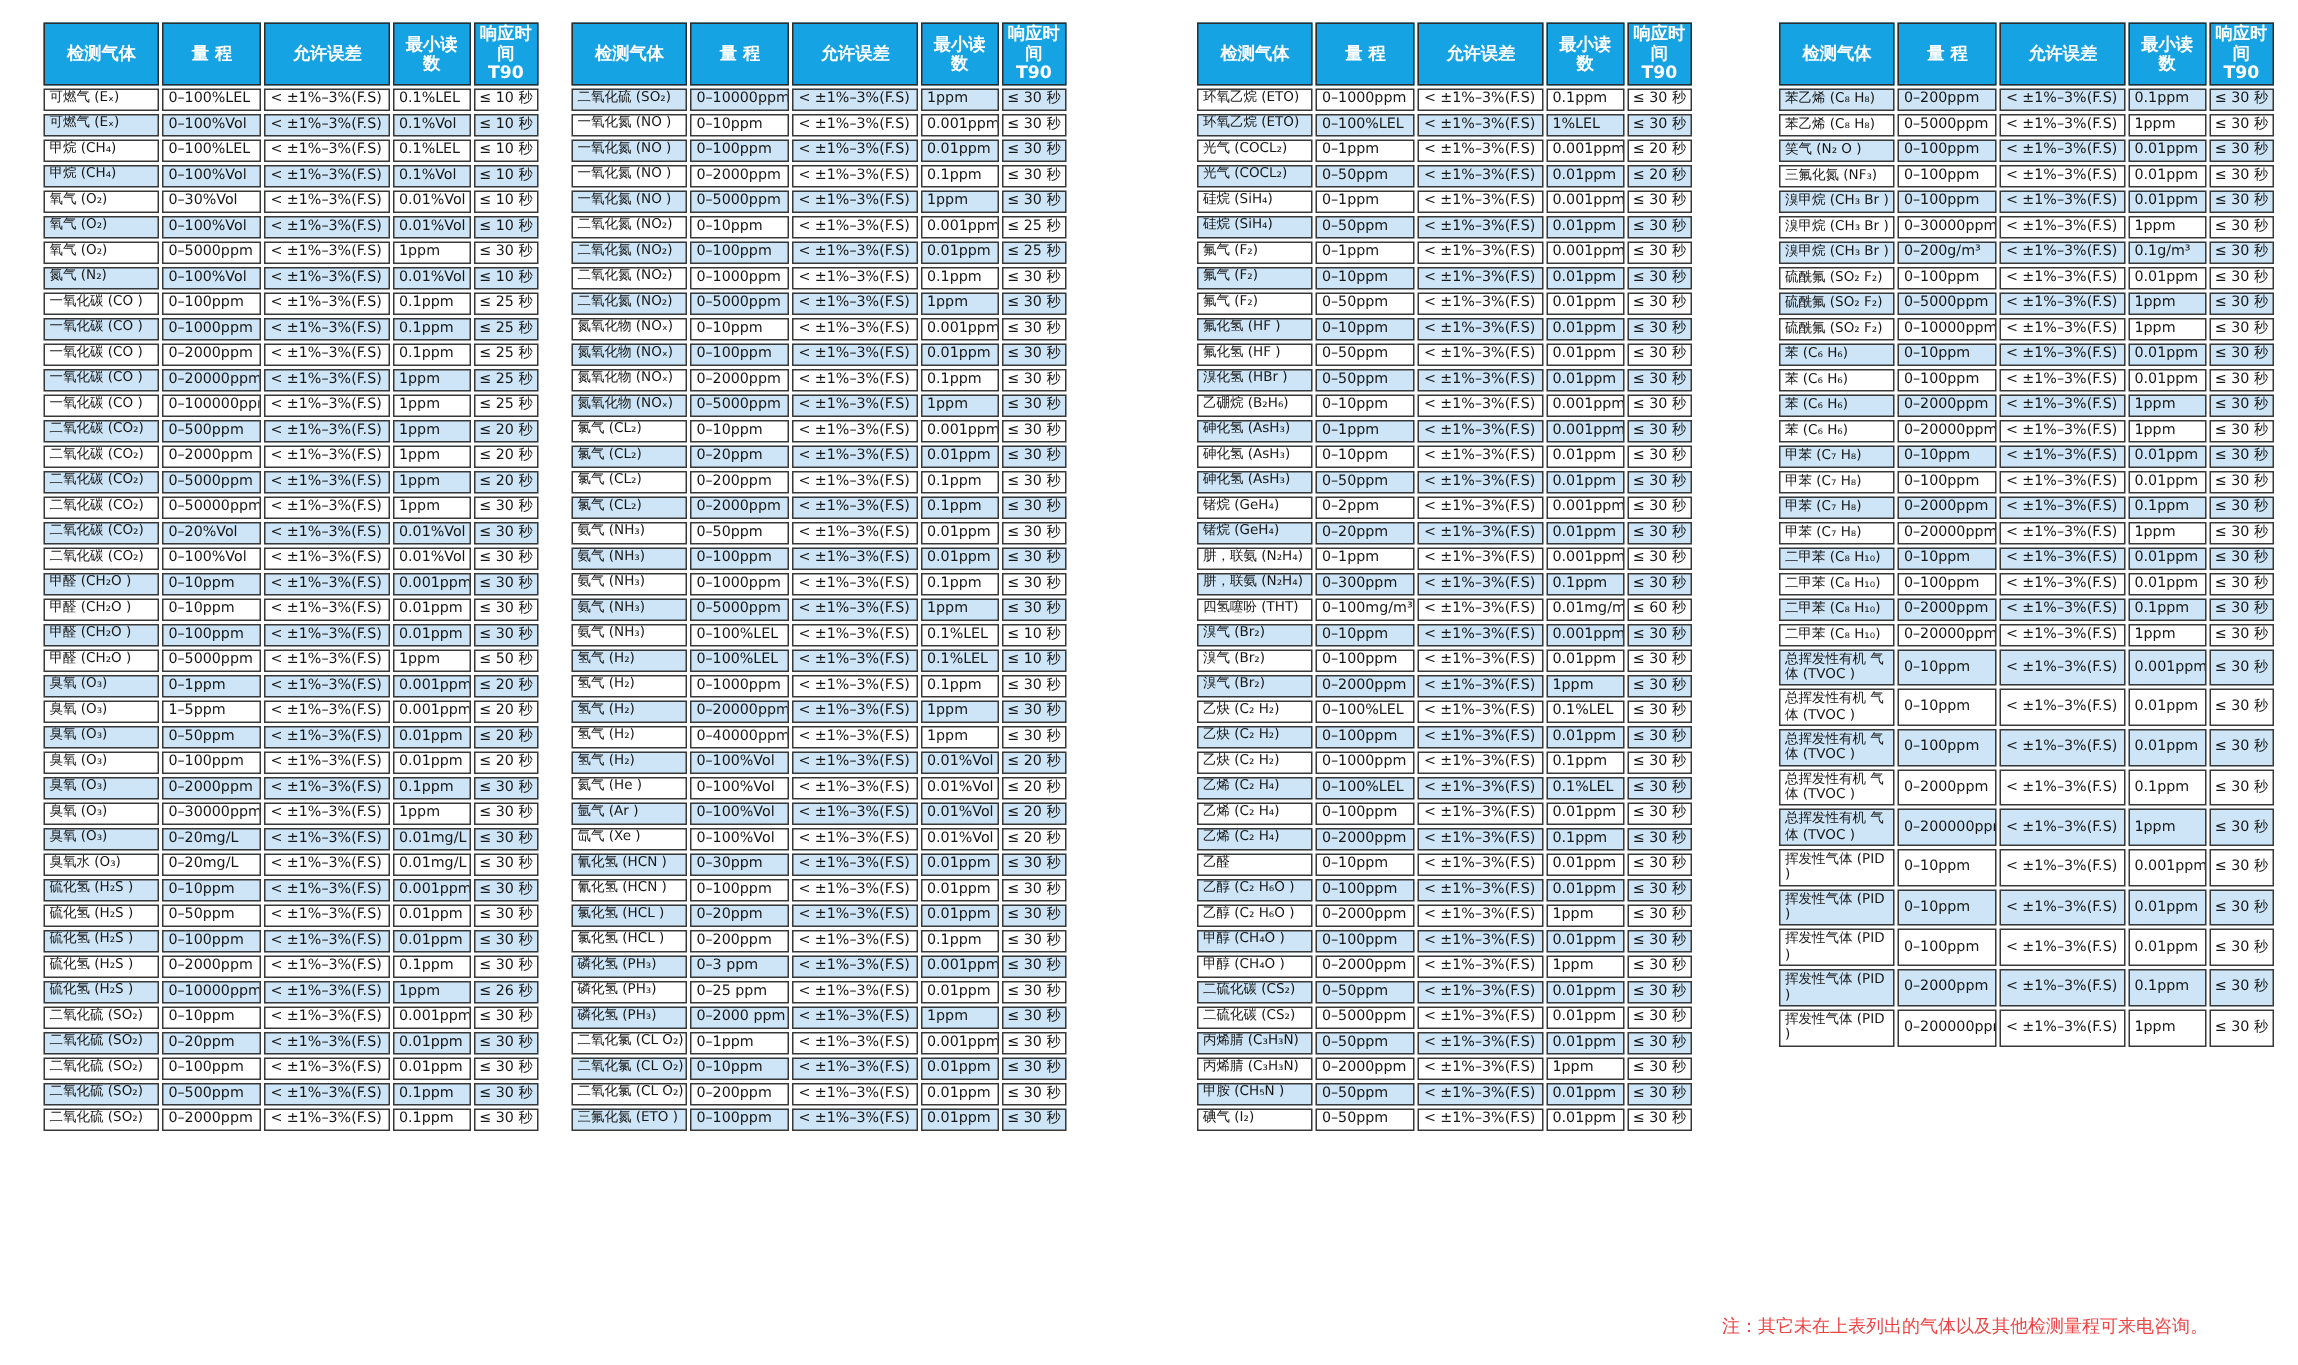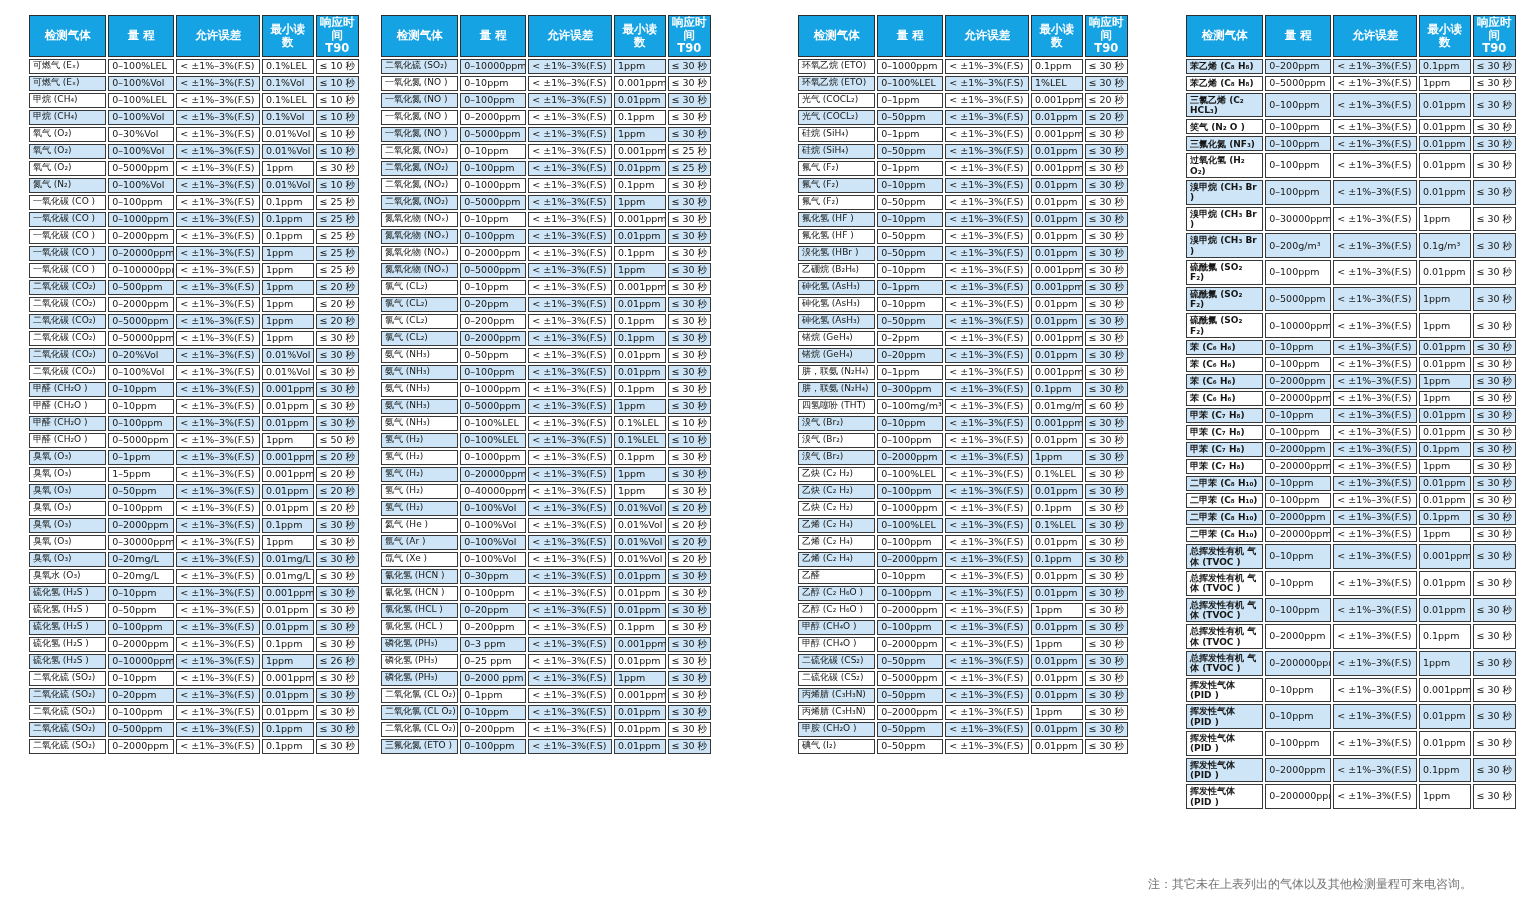--- a/index.html
+++ b/index.html
@@ -26,23 +26,23 @@
   table.spec td{
     border:1px solid #383838;font-size:9.5px;height:15px;line-height:1.1;
     padding:0 3px;box-sizing:border-box;white-space:nowrap;overflow:hidden;
     background:#fff;text-align:left;vertical-align:middle;color:#161616;
   }
   table.spec td:first-child{font-size:9px;}
   
   table.stripe-even tbody tr:nth-child(even) td{background:#cde5f6;}
   table.stripe-odd  tbody tr:nth-child(odd)  td{background:#cde5f6;}
   
-  table.wrap-gas td:first-child{white-space:normal;line-height:1.15;padding:1px 3px;font-weight:bold;}
+  table.wrap-gas td:first-child{white-space:normal;line-height:1.15;padding:1px 3px;}
   .footnote{
-    position:absolute;left:1148px;top:876px;font-size:12px;color:#737373;
+    position:absolute;left:1148px;top:876px;font-size:12px;color:#ef4444;
     white-space:nowrap;
   }
 </style>
 </head>
 <body>
 
 <div class="tbl" id="t1">
   <table class="spec stripe-even">
     <colgroup>
         <col class="c-gas">
@@ -951,21 +951,21 @@
           <td>≤ 30 秒</td>
         </tr>
         <tr>
           <td>丙烯腈 (C₃H₃N)</td>
           <td>0–2000ppm</td>
           <td>&lt; ±1%–3%(F.S)</td>
           <td>1ppm</td>
           <td>≤ 30 秒</td>
         </tr>
         <tr>
-          <td>甲胺 (CH₂O )</td>
+          <td>甲胺 (CH₅N )</td>
           <td>0–50ppm</td>
           <td>&lt; ±1%–3%(F.S)</td>
           <td>0.01ppm</td>
           <td>≤ 30 秒</td>
         </tr>
         <tr>
           <td>碘气 (I₂)</td>
           <td>0–50ppm</td>
           <td>&lt; ±1%–3%(F.S)</td>
           <td>0.01ppm</td>
@@ -1003,42 +1003,28 @@
           <td>≤ 30 秒</td>
         </tr>
         <tr>
           <td>苯乙烯 (C₈ H₈)</td>
           <td>0–5000ppm</td>
           <td>&lt; ±1%–3%(F.S)</td>
           <td>1ppm</td>
           <td>≤ 30 秒</td>
         </tr>
         <tr>
-          <td>三氯乙烯 (C₂ HCL₃)</td>
-          <td>0–100ppm</td>
-          <td>&lt; ±1%–3%(F.S)</td>
-          <td>0.01ppm</td>
-          <td>≤ 30 秒</td>
-        </tr>
-        <tr>
           <td>笑气 (N₂ O )</td>
           <td>0–100ppm</td>
           <td>&lt; ±1%–3%(F.S)</td>
           <td>0.01ppm</td>
           <td>≤ 30 秒</td>
         </tr>
         <tr>
           <td>三氟化氮 (NF₃)</td>
-          <td>0–100ppm</td>
-          <td>&lt; ±1%–3%(F.S)</td>
-          <td>0.01ppm</td>
-          <td>≤ 30 秒</td>
-        </tr>
-        <tr>
-          <td>过氧化氢 (H₂ O₂)</td>
           <td>0–100ppm</td>
           <td>&lt; ±1%–3%(F.S)</td>
           <td>0.01ppm</td>
           <td>≤ 30 秒</td>
         </tr>
         <tr>
           <td>溴甲烷 (CH₃ Br )</td>
           <td>0–100ppm</td>
           <td>&lt; ±1%–3%(F.S)</td>
           <td>0.01ppm</td>

